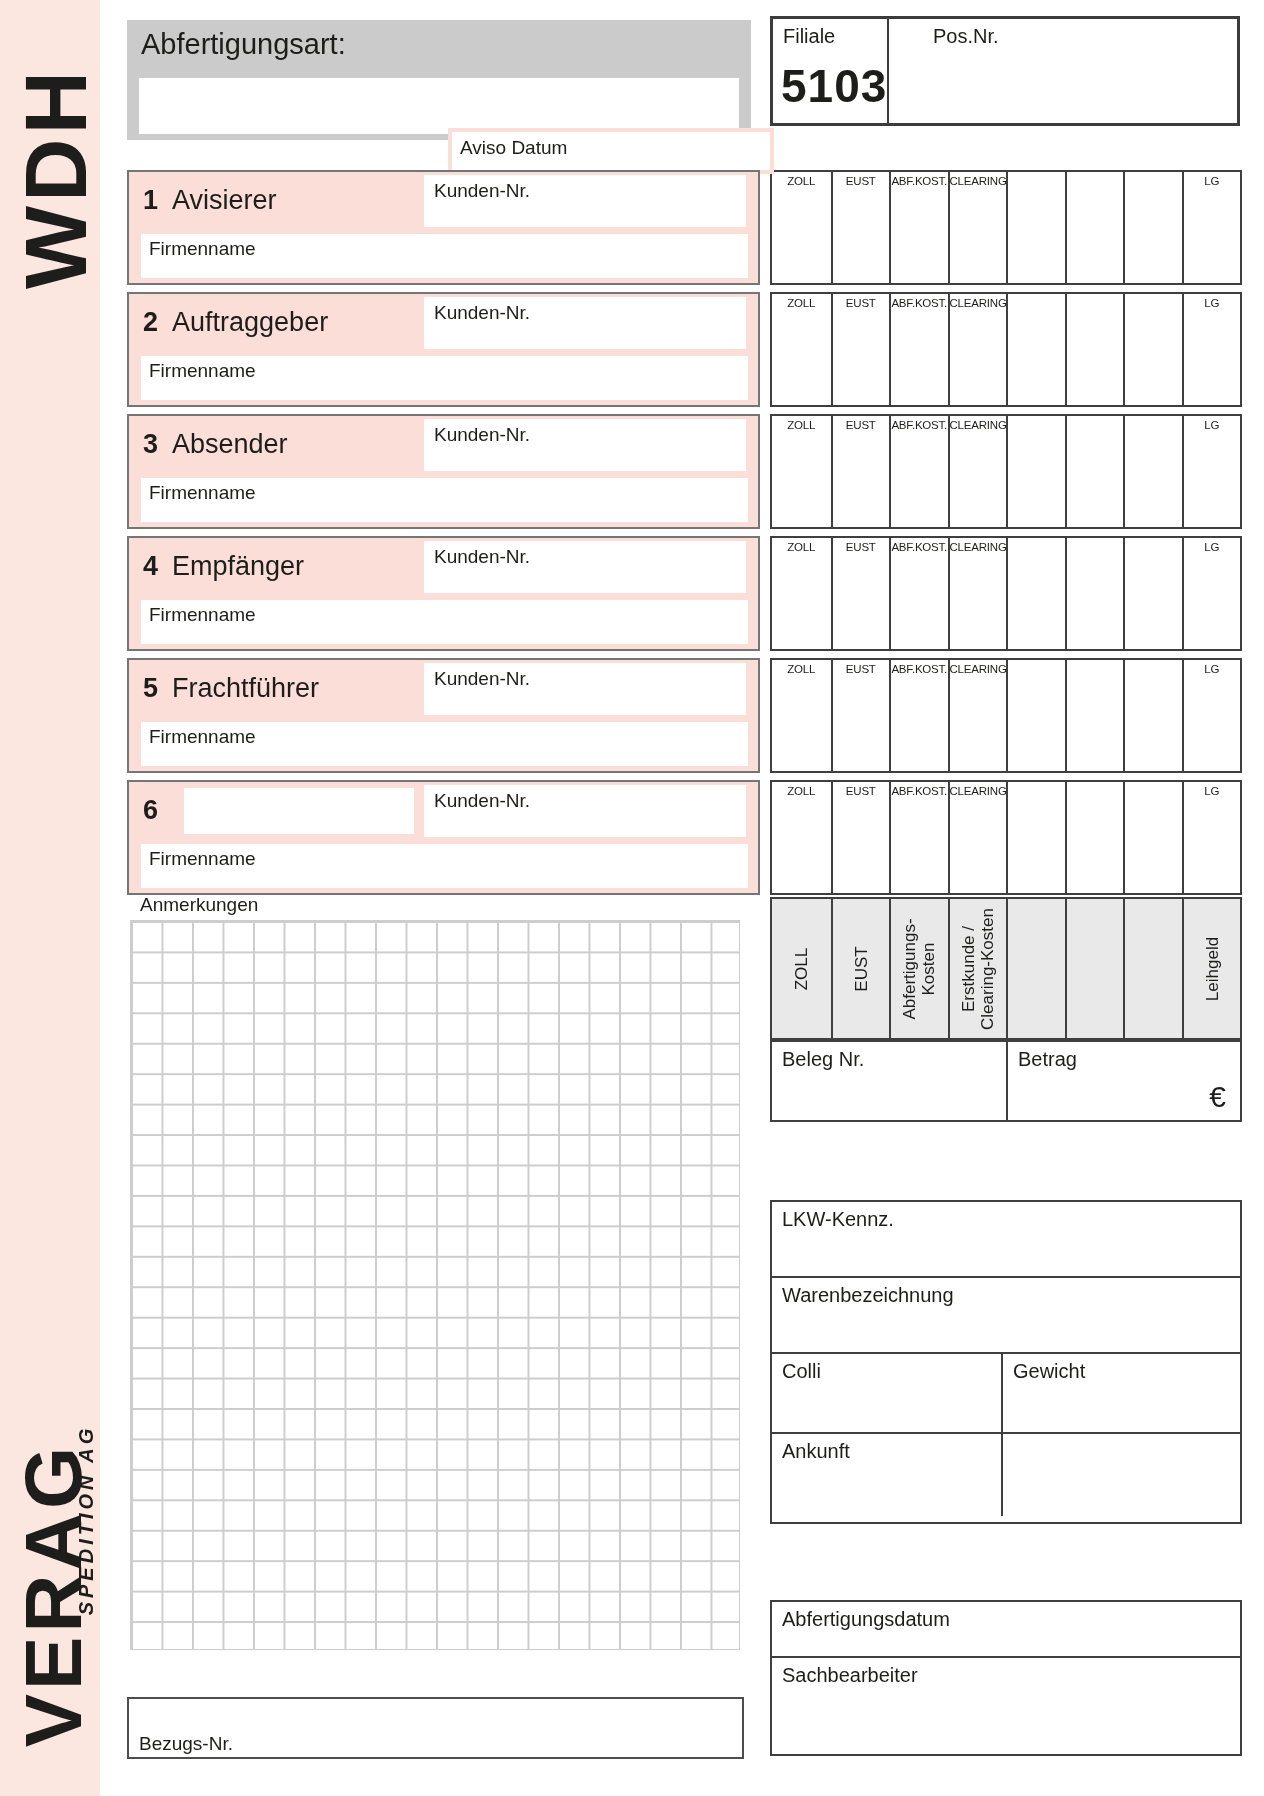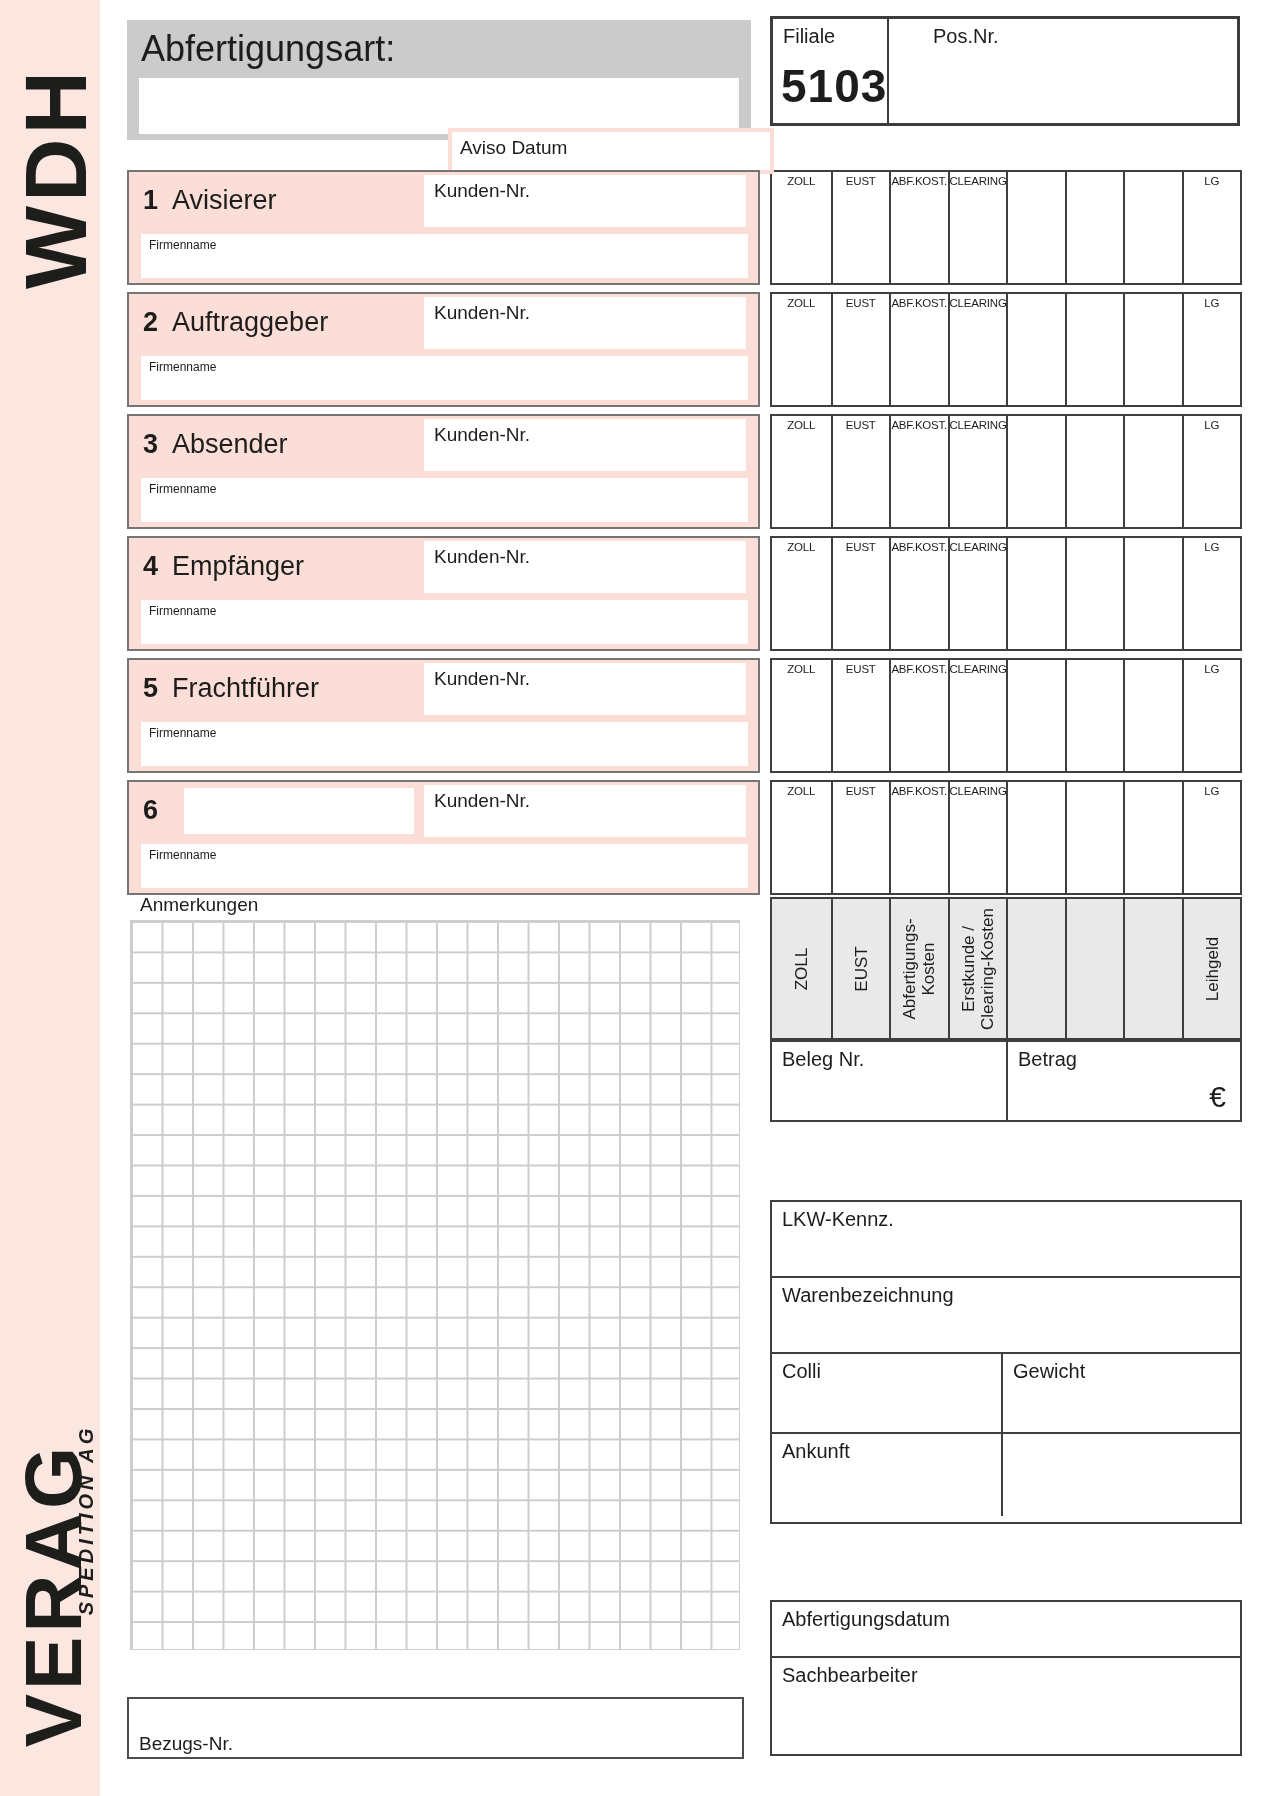--- a/index.html
+++ b/index.html
@@ -10,21 +10,21 @@
   
   .sidebar{left:0;top:0;width:100px;height:1796px;background:#fce6e0;}
   .vtext{position:absolute;text-align:center;transform:rotate(-90deg);transform-origin:center;
          white-space:nowrap;color:#1d1d1b;}
   .wdh{left:-64px;top:126px;width:240px;height:104px;font-size:88px;font-weight:bold;letter-spacing:4px;line-height:104px;}
   .verag{left:-121px;top:1548px;width:350px;height:94px;font-size:80px;font-weight:bold;letter-spacing:4px;line-height:94px;}
   .sped{left:-44px;top:1506px;width:260px;height:28px;font-size:20px;font-weight:bold;font-style:italic;letter-spacing:4px;line-height:28px;}
 
   
   .graybox{left:127px;top:20px;width:624px;height:120px;background:#cbcbcb;}
-  .graybox .lbl{position:absolute;left:14px;top:8px;font-size:36px;}
+  .graybox .lbl{position:absolute;left:14px;top:8px;font-size:29px;}
   .graybox .inp{position:absolute;left:12px;top:58px;right:12px;height:56px;background:#ffffff;}
 
   
   .filbox{left:770px;top:16px;width:470px;height:110px;border:3px solid #3c3c3c;background:#fff;box-sizing:border-box;}
   .filcell{position:absolute;left:0;top:0;width:116px;height:100%;border-right:2.5px solid #3c3c3c;box-sizing:border-box;}
   .filcell .lbl{position:absolute;left:10px;top:6px;font-size:20px;}
   .filcell .val{position:absolute;left:8px;top:40px;font-size:46px;font-weight:bold;letter-spacing:1px;}
   .poscell{position:absolute;left:116px;top:0;right:0;height:100%;margin-left:32px;}
   .poscell .lbl{position:absolute;left:12px;top:6px;font-size:20px;}
 
@@ -49,21 +49,21 @@
   .euro{position:absolute;right:14px;bottom:6px;font-size:30px;}
 
   
   .section{position:absolute;left:127px;width:633px;height:115px;background:#fbded7;
            border:2.5px solid #757575;box-sizing:border-box;}
   .sec-name{position:absolute;left:14px;top:13px;font-size:27px;}
   .sec-name b{font-weight:bold;margin-right:14px;}
   .kunden{position:absolute;left:295px;top:3px;width:322px;height:52px;background:#fff;}
   .kunden .lbl{position:absolute;left:10px;top:5px;font-size:19px;}
   .firma{position:absolute;left:12px;top:62px;width:607px;height:44px;background:#fff;}
-  .firma .lbl{position:absolute;left:8px;top:4px;font-size:12px;}
+  .firma .lbl{position:absolute;left:8px;top:4px;font-size:19px;}
   .blankfield{position:absolute;left:55px;top:6px;width:230px;height:46px;background:#fff;}
 
   .aviso{left:448px;top:128px;width:326px;height:46px;background:#fff;border:4px solid #fbded7;box-sizing:border-box;}
   .aviso .lbl{position:absolute;left:8px;top:5px;font-size:19px;}
 
   
   .anm-label{left:140px;top:894px;font-size:19px;}
   .grid{left:130px;top:920px;width:610px;height:730px;border:1.5px solid #cdcdcd;box-sizing:border-box;
         background-image:linear-gradient(#cdcdcd 1.5px,transparent 1.5px),
                          linear-gradient(90deg,#cdcdcd 1.5px,transparent 1.5px);

